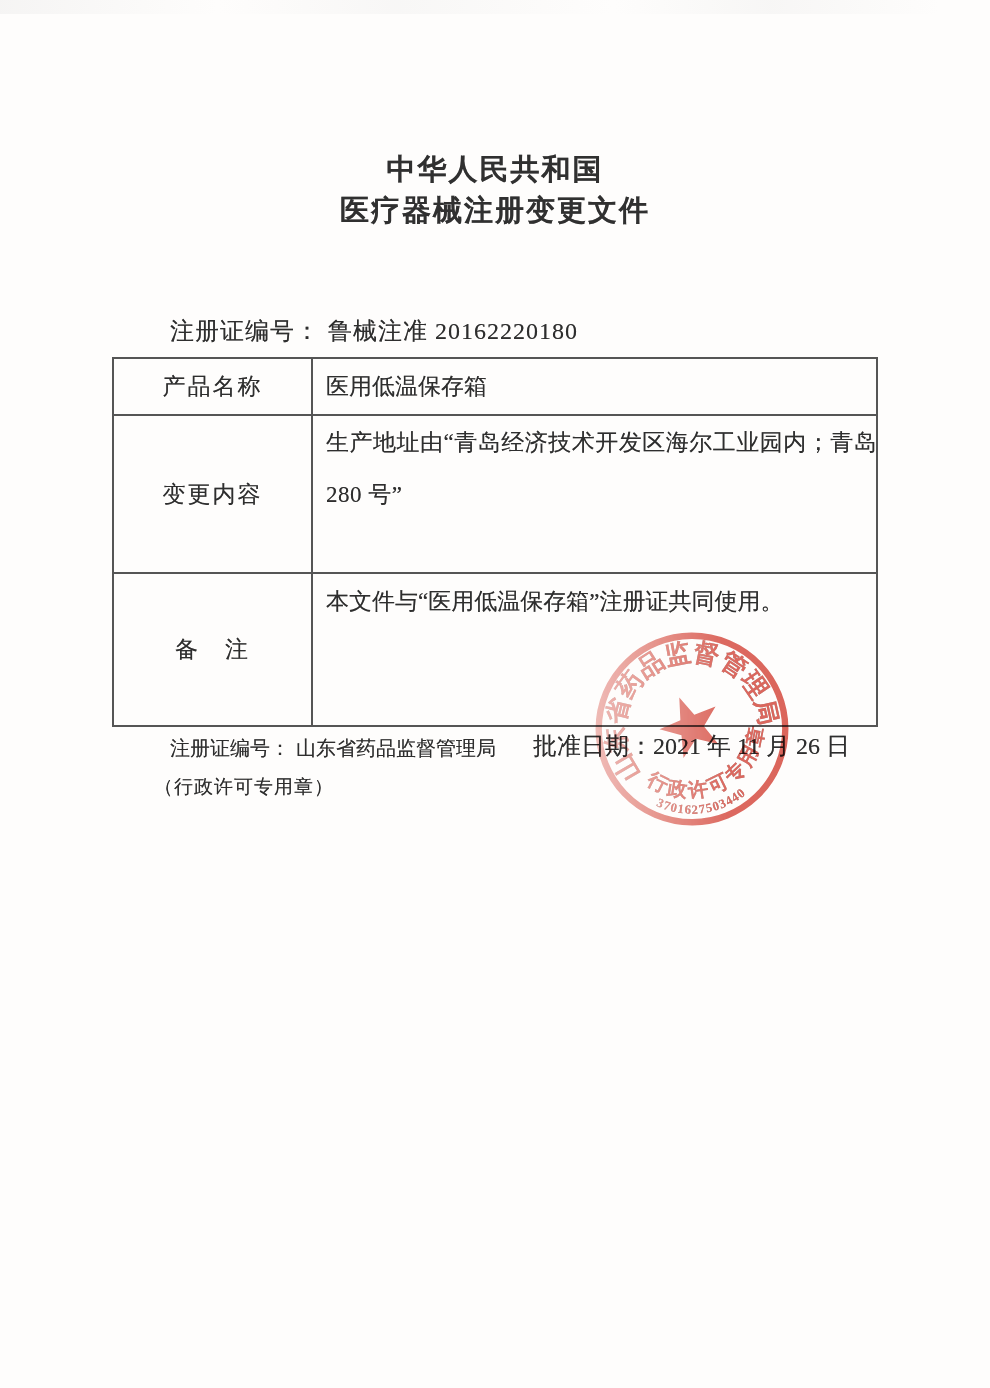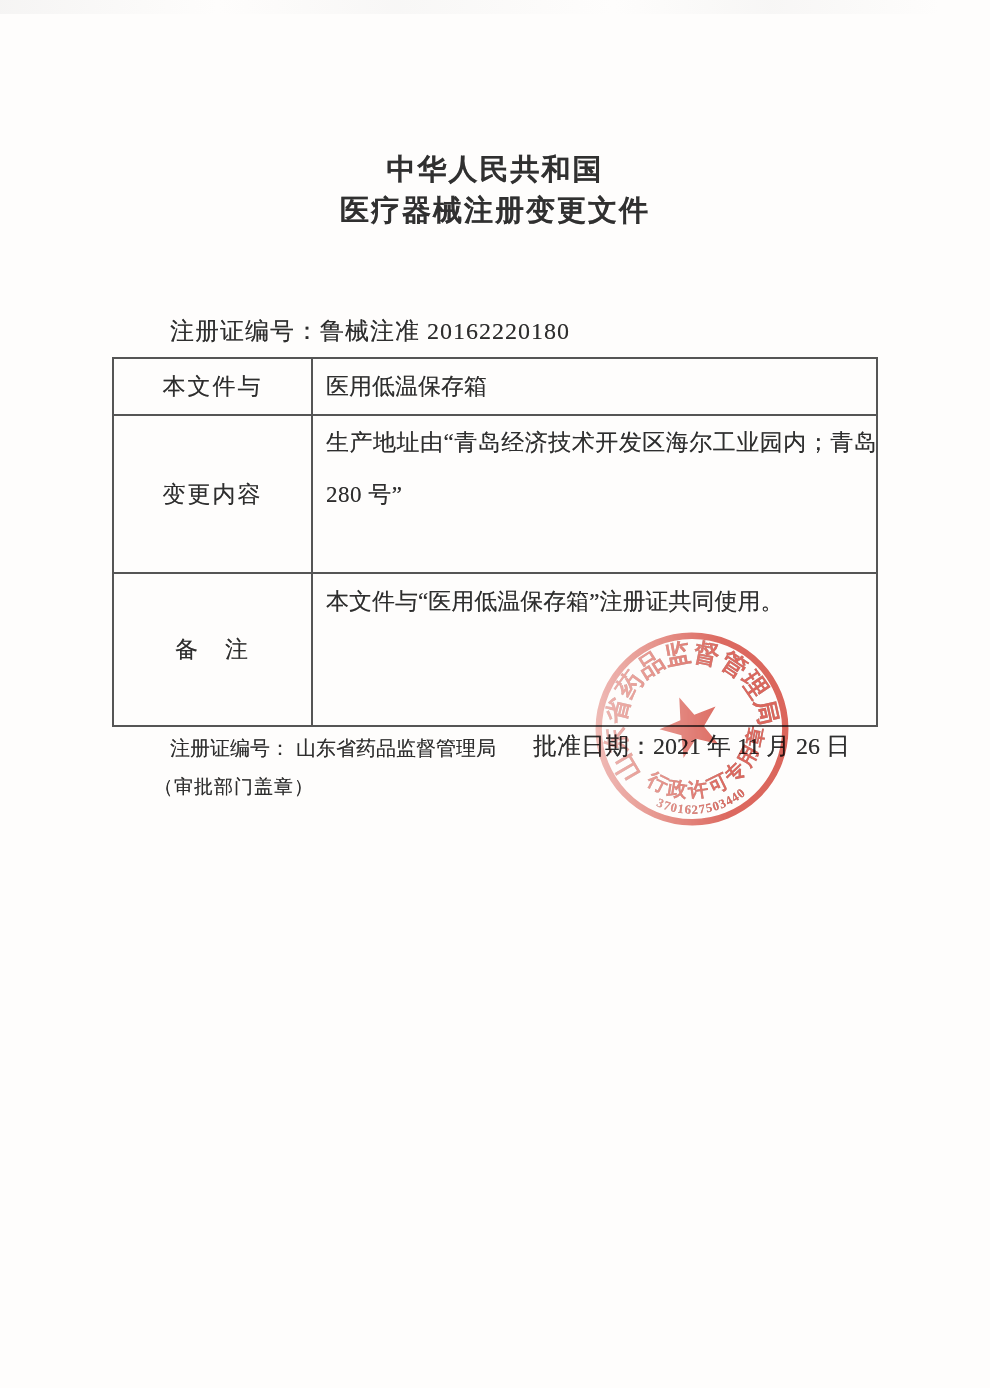--- a/index.html
+++ b/index.html
@@ -37,21 +37,21 @@
   }
   .doc-title.line1 { top: 150px; }
   .doc-title.line2 { top: 191px; }
   .reg-line {
     position: absolute;
     left: 170px; top: 315px;
     font-size: 24px;
     letter-spacing: 1px;
     white-space: nowrap;
   }
-  .reg-line .value { margin-left: 0; }
+  .reg-line .value { margin-left: 8px; }
   .change-table {
     position: absolute;
     left: 112px; top: 357px;
     width: 766px;
     border: 2px solid #555;
     box-sizing: border-box;
     font-size: 23px;
   }
   .trow { display: flex; }
   .trow + .trow { border-top: 2px solid #555; }
@@ -130,21 +130,21 @@
 
   <div class="doc-title line1">中华人民共和国</div>
   <div class="doc-title line2">医疗器械注册变更文件</div>
 
   <div class="reg-line">
     <span class="label">注册证编号：</span><span class="value">鲁械注准 20162220180</span>
   </div>
 
   <div class="change-table">
     <div class="trow row1">
-      <div class="tcell-label">本文件与</div>
+      <div class="tcell-label">产品名称</div>
       <div class="tcell-content">医用低温保存箱</div>
     </div>
     <div class="trow row2">
       <div class="tcell-label">变更内容</div>
       <div class="tcell-content">
         <div class="cline">生产地址由“青岛经济技术开发区海尔工业园内；青岛</div>
         <div class="cline">280 号”</div>
       </div>
     </div>
     <div class="trow row3">
@@ -154,21 +154,21 @@
   </div>
 
   <div class="footer-dept">
     <span>注册证编号：</span><span class="value">山东省药品监督管理局</span>
   </div>
 
   <div class="footer-date">
     <span>批准日期：</span><span>2021 年 11 月 26 日</span>
   </div>
 
-  <div class="footer-seal-note">（审批部门盖章）</div>
+  <div class="footer-seal-note">（行政许可专用章）</div>
 
   <svg class="official-seal" viewBox="0 0 200 200" xmlns="http://www.w3.org/2000/svg">
     <defs>
       <path id="sealTopArc" d="M 40.3 122.9 A 64 64 0 1 1 159.7 122.9" fill="none"></path>
       <path id="sealInnerArc" d="M 38 126 A 70 70 0 0 0 162 126" fill="none"></path>
       <path id="sealCodeArc" d="M 38.7 151.4 A 80 80 0 0 0 161.3 151.4" fill="none"></path>
     </defs>
     <circle cx="100" cy="100" r="88" fill="none" stroke="#d5473b" stroke-width="6"></circle>
     <polygon fill="#d5473b" points="100,68 107.1,88.3 128.5,88.7 111.4,101.7 117.6,122.3 100,110 82.4,122.3 88.6,101.7 71.5,88.7 92.9,88.3"></polygon>
     <text font-size="24" letter-spacing="0.5" fill="#d5473b">

